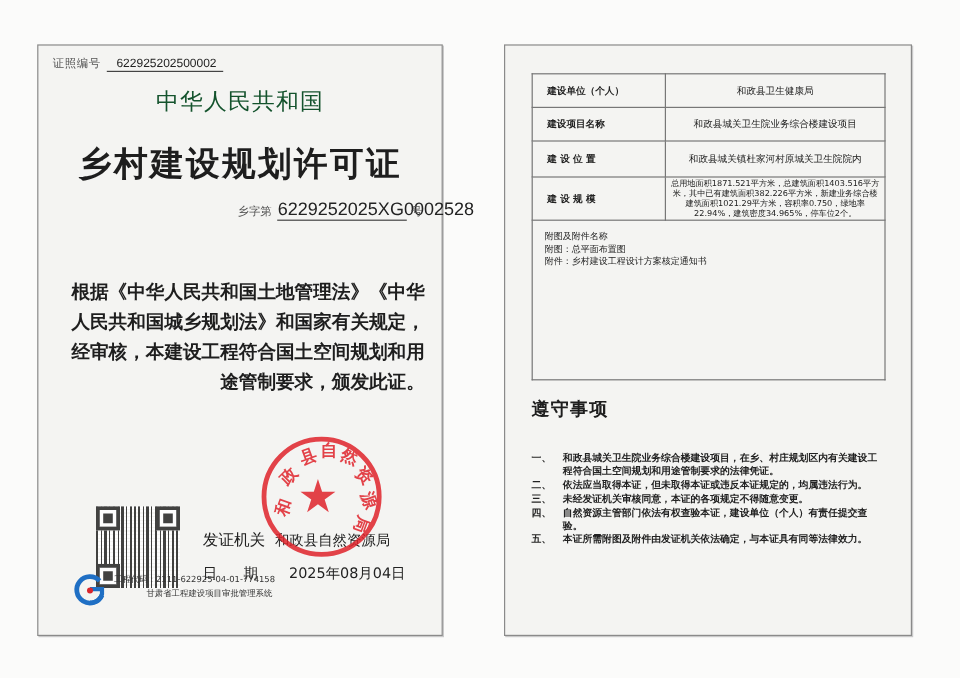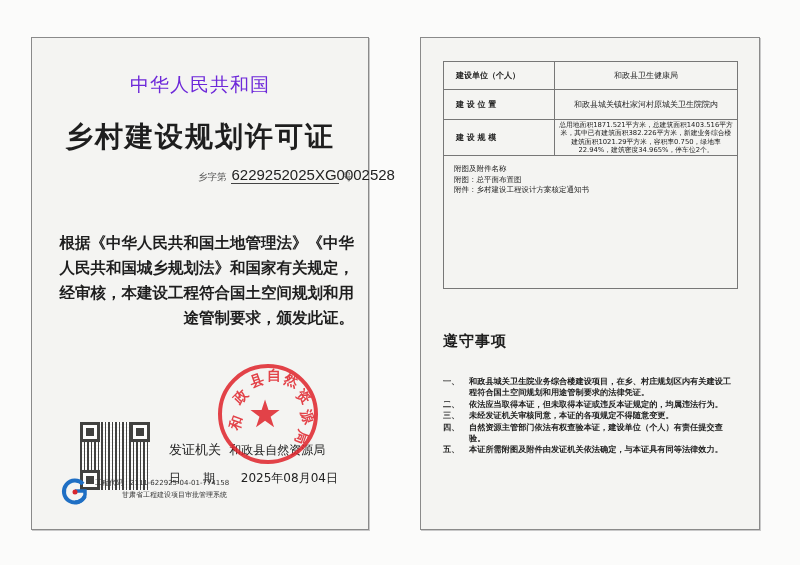--- a/index.html
+++ b/index.html
@@ -19,21 +19,21 @@
   #left-panel { left: 31px; width: 338px; }
   #right-panel { left: 420px; width: 340px; }
 
   
   .cert-no { position: absolute; left: 12px; top: 9px; font-size: 9.5px; color: #555; white-space: nowrap; }
   .cert-no .label { letter-spacing: 0.5px; }
   .underline-val {
     display: inline-block; border-bottom: 1px solid #444; color: #222;
     padding: 0 6px 0 8px; margin-left: 2px; font-family: "Liberation Sans", sans-serif; font-size: 10px;
   }
-  .country { position: absolute; left: 0; width: 100%; top: 34px; text-align: center; font-size: 19px; color: #6d28d9; letter-spacing: 1px; font-family: "DejaVu Serif", serif; }
+  .country { position: absolute; left: 0; width: 100%; top: 34px; text-align: center; font-size: 19px; color: #14532d; letter-spacing: 1px; font-family: "DejaVu Serif", serif; }
   .title { position: absolute; left: 0; width: 100%; top: 80px; text-align: center; font-size: 28px; font-weight: bold; color: #1e1e1e; letter-spacing: 2px; }
   .xiang-zi { position: absolute; right: 16px; top: 128px; font-size: 9.5px; color: #555; white-space: nowrap; }
   .xiang-zi .underline-val { width: 108px; text-align: center; padding: 0; font-size: 15px; }
   .body-text {
     position: absolute; left: 22px; top: 193px; width: 300px;
     font-size: 15.5px; line-height: 25px; color: #1e1e1e; font-weight: bold; text-align: right;
   }
   .qr {
     position: absolute; left: 48px; top: 384px; width: 70px; height: 68px;
     background:
@@ -76,20 +76,24 @@
   .notes-title { position: absolute; left: 22px; top: 294px; font-size: 15px; font-weight: bold; color: #1e1e1e; letter-spacing: 1px; }
   .notes { position: absolute; left: 22px; top: 338px; width: 290px; font-size: 8.2px; line-height: 11.4px; color: #222; font-weight: bold; }
   .note { display: flex; }
   .note .n { flex: 0 0 26px; }
   .note .t { flex: 1; }
 </style>
 </head>
 <body>
 
 <div id="left-panel" class="panel">
+  <div class="cert-no">
+    <span class="label">证照编号</span>
+    <span class="underline-val">622925202500002</span>
+  </div>
   <div class="country">中华人民共和国</div>
   <div class="title">乡村建设规划许可证</div>
   <div class="xiang-zi">
     <span>乡字第</span>
     <span class="underline-val">6229252025XG0002528</span>
     <span>号</span>
   </div>
   <div class="body-text">根据《中华人民共和国土地管理法》《中华人民共和国城乡规划法》和国家有关规定，经审核，本建设工程符合国土空间规划和用途管制要求，颁发此证。</div>
 
   <div class="qr">
@@ -126,20 +130,24 @@
   <div class="system-line">甘肃省工程建设项目审批管理系统</div>
 </div>
 
 <div id="right-panel" class="panel">
   <table class="info">
     <tbody>
         <tr style="height:28px">
       <td class="k">建设单位（个人）</td>
       <td class="v">和政县卫生健康局</td>
     </tr>
+    <tr style="height:28px">
+      <td class="k">建设项目名称</td>
+      <td class="v">和政县城关卫生院业务综合楼建设项目</td>
+    </tr>
     <tr style="height:30px">
       <td class="k">建 设 位 置</td>
       <td class="v">和政县城关镇杜家河村原城关卫生院院内</td>
     </tr>
     <tr style="height:36px">
       <td class="k">建 设 规 模</td>
       <td class="v small">总用地面积1871.521平方米，总建筑面积1403.516平方米，其中已有建筑面积382.226平方米，新建业务综合楼建筑面积1021.29平方米，容积率0.750，绿地率22.94%，建筑密度34.965%，停车位2个。</td>
     </tr>
     <tr>
       <td colspan="2" class="attach">

